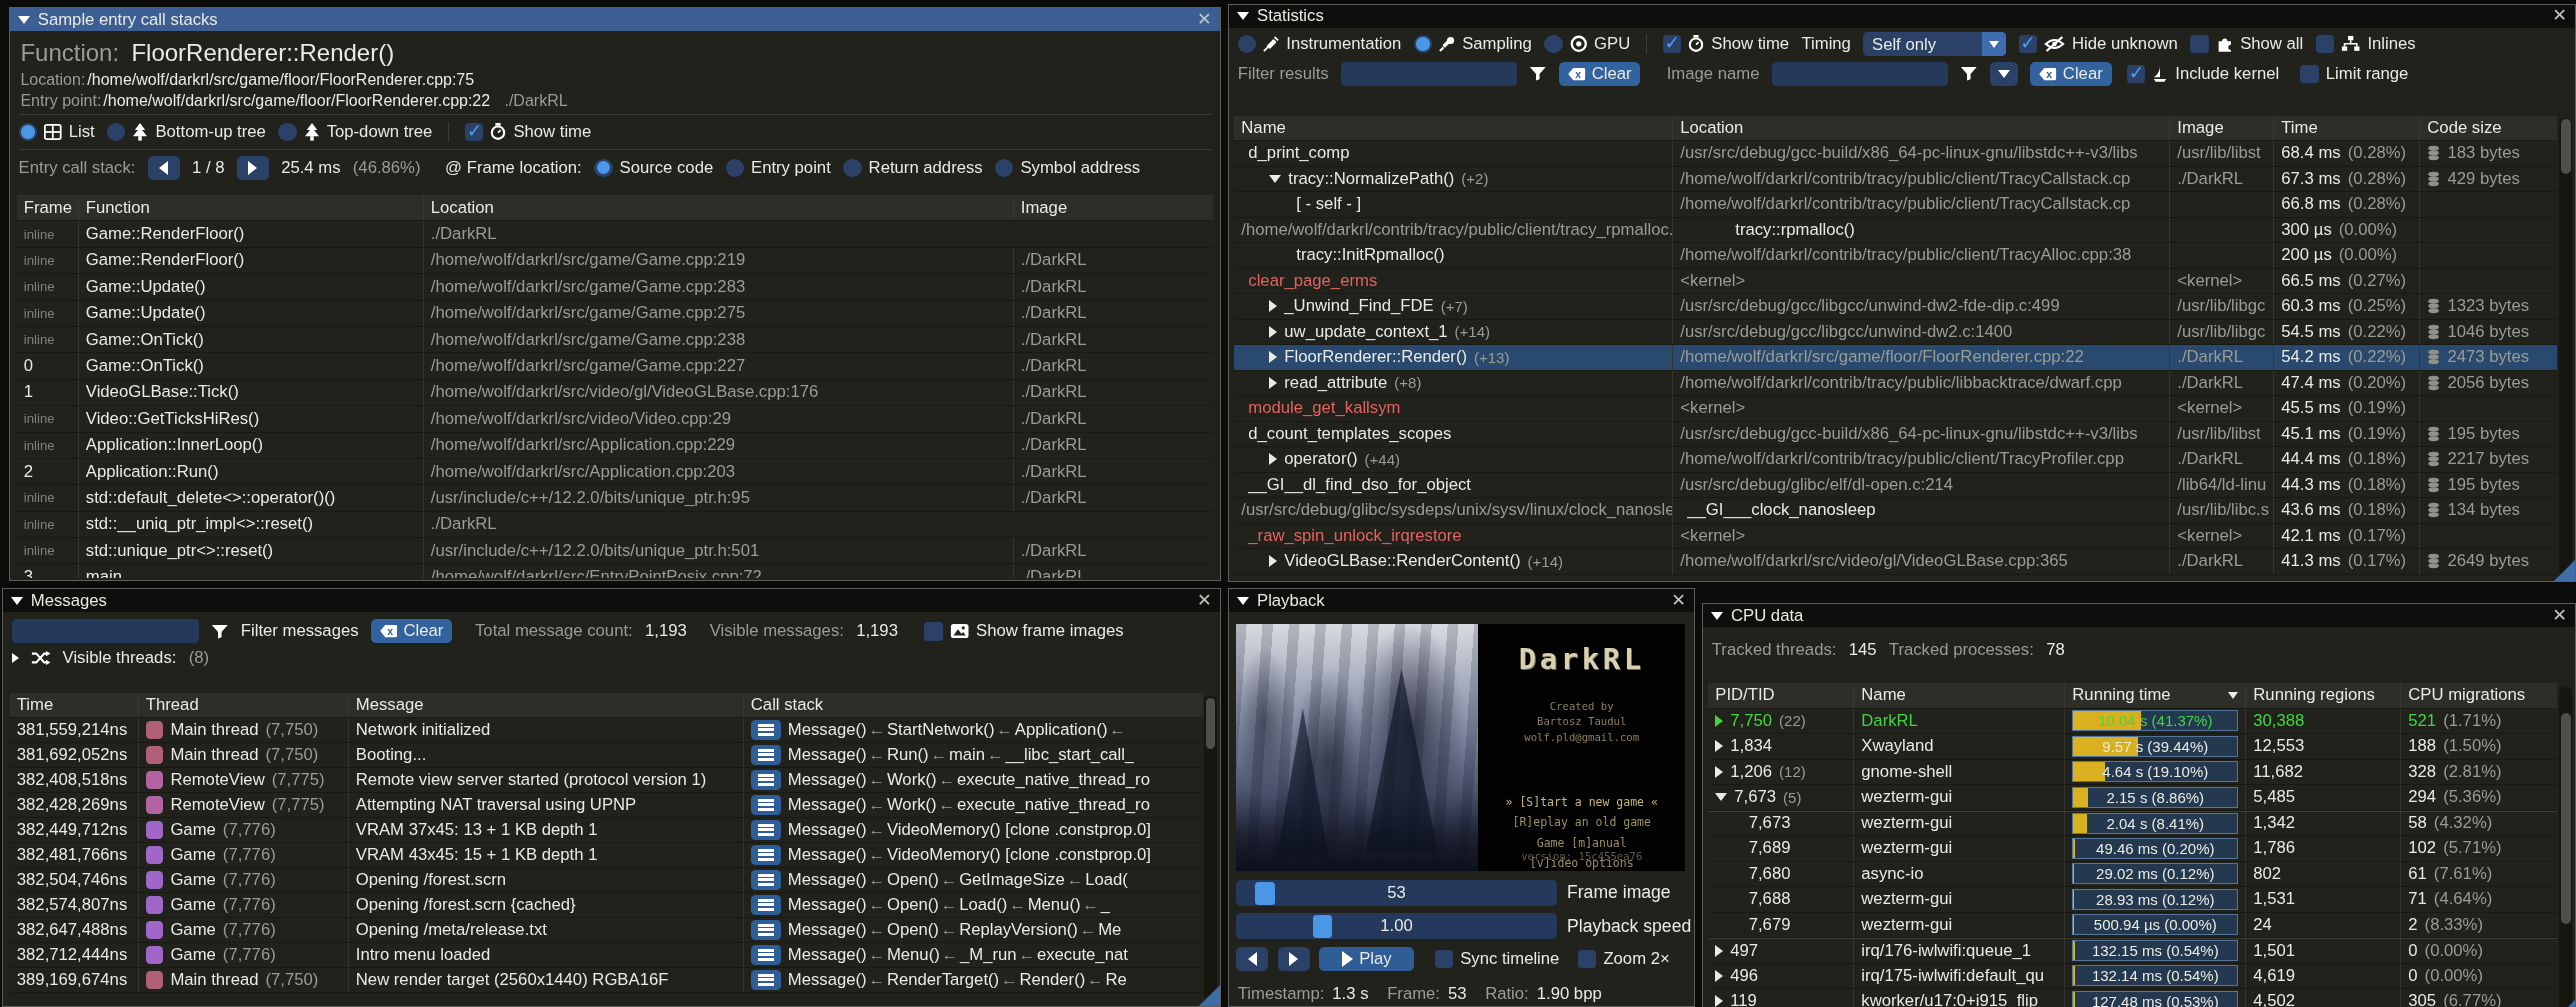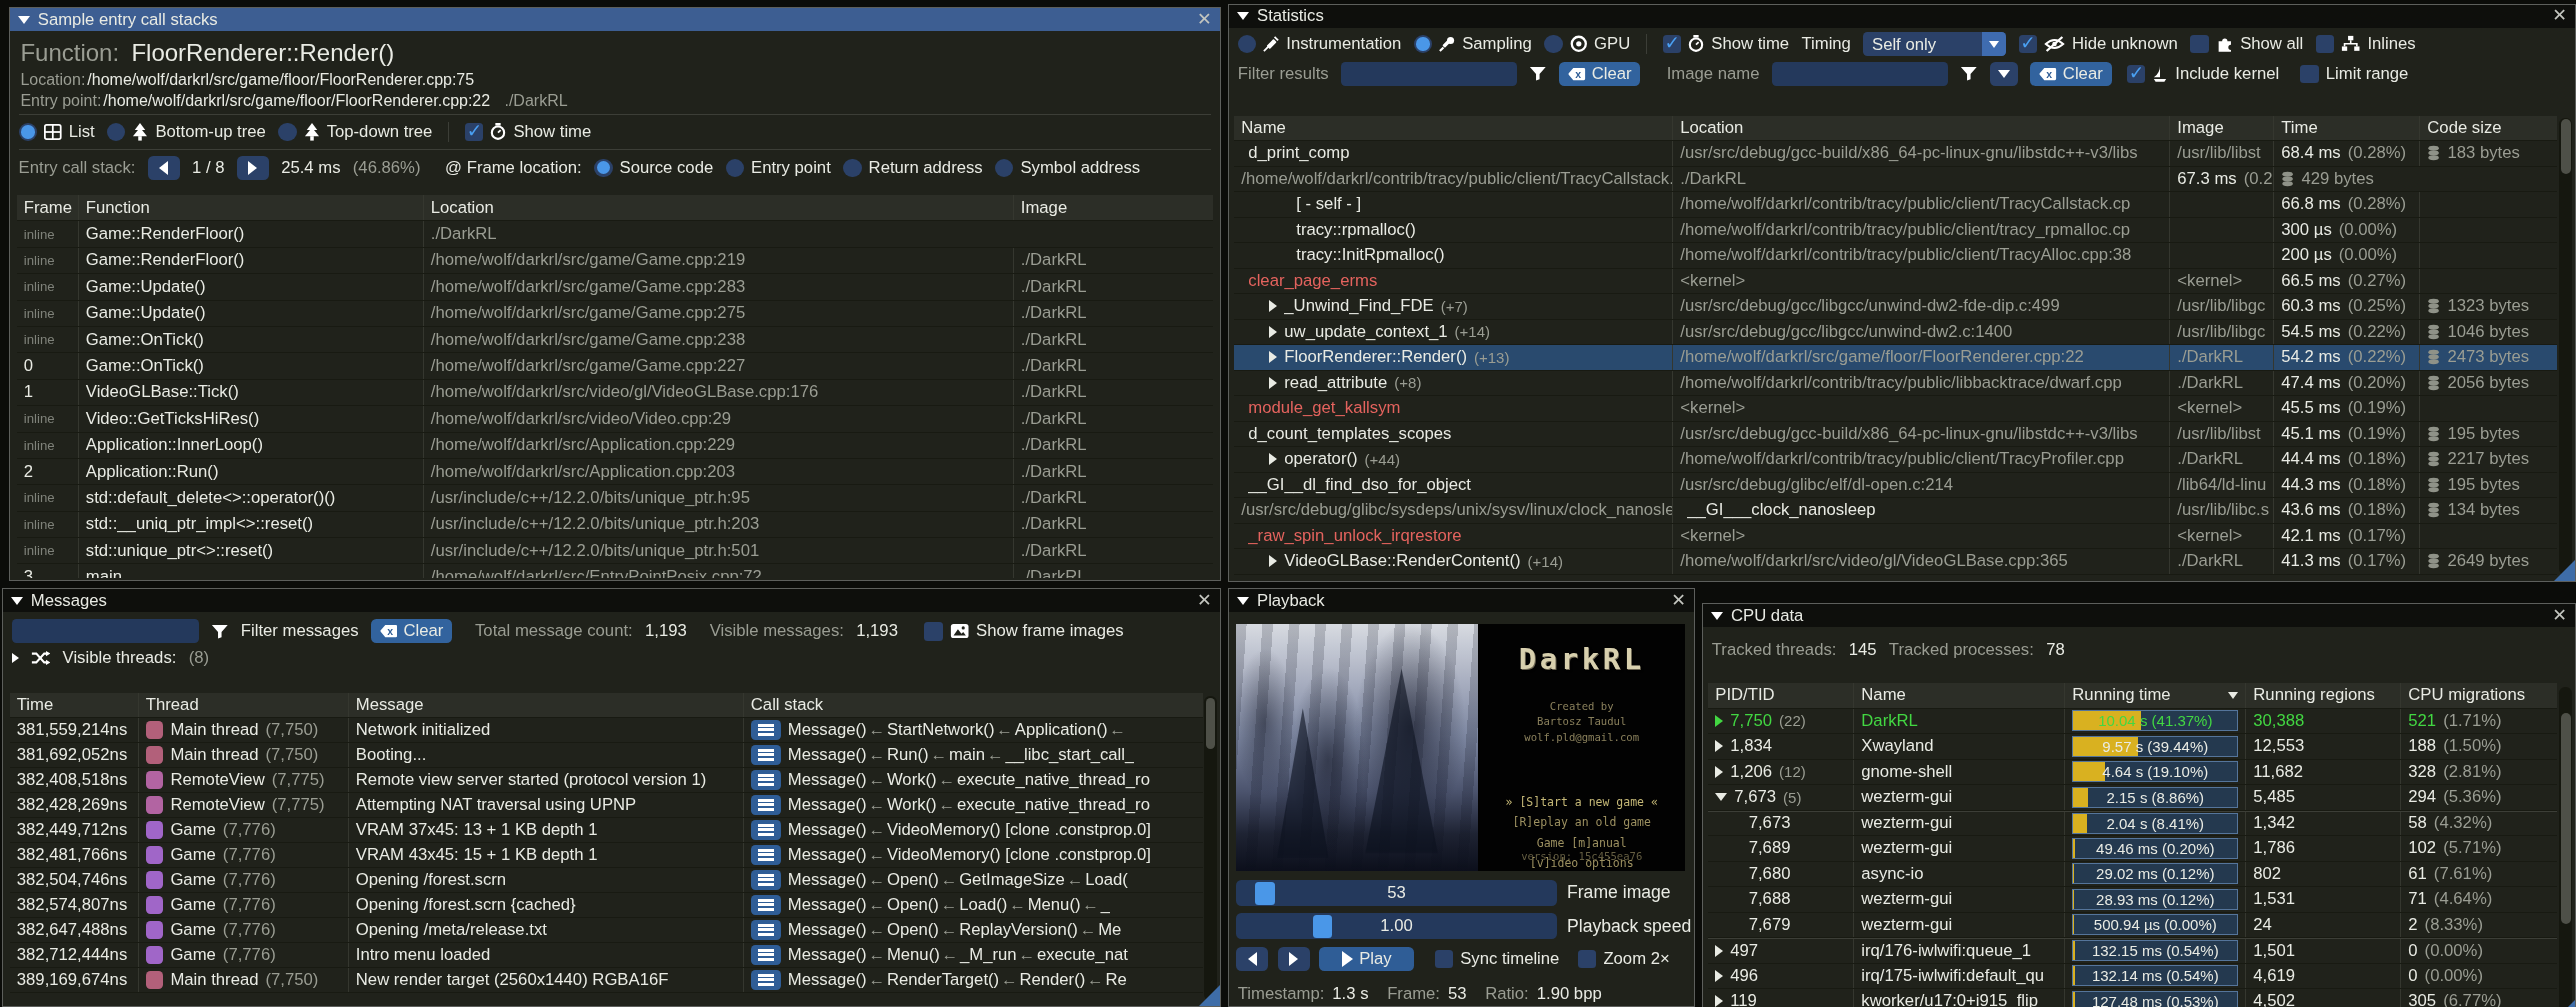--- a/index.html
+++ b/index.html
@@ -277,21 +277,20 @@
         </div>
     <div class="td white">std::default_delete&lt;&gt;::operator()()</div>
     <div class="td gray">/usr/include/c++/12.2.0/bits/unique_ptr.h:95</div>
     <div class="td gray">./DarkRL</div>
       </div>
       <div class="tr">
     <div class="td ">
           <span class="inline-tag">inline</span>
         </div>
     <div class="td white">std::__uniq_ptr_impl&lt;&gt;::reset()</div>
-    <div class="td gray">/usr/include/c++/12.2.0/bits/unique_ptr.h:203</div>
     <div class="td gray">./DarkRL</div>
       </div>
       <div class="tr">
     <div class="td ">
           <span class="inline-tag">inline</span>
         </div>
     <div class="td white">std::unique_ptr&lt;&gt;::reset()</div>
     <div class="td gray">/usr/include/c++/12.2.0/bits/unique_ptr.h:501</div>
     <div class="td gray">./DarkRL</div>
       </div>
@@ -470,20 +469,26 @@
             <svg width="13.2" height="16" viewBox="0 0 15 18">
               <ellipse cx="7.5" cy="3.5" rx="6" ry="2.8" fill="#8f9288"></ellipse>
               <ellipse cx="7.5" cy="9" rx="6" ry="2.8" fill="#8f9288"></ellipse>
               <ellipse cx="7.5" cy="14.5" rx="6" ry="2.8" fill="#8f9288"></ellipse>
             </svg>
           </span>
           <span class="gray">183 bytes</span>
         </div>
       </div>
       <div class="tr">
+      <div class="td">
+          <span class="ind1"></span>
+          <span class="ar-d"></span>
+          <span class="white">tracy::NormalizePath()</span>
+          <span class="cnt">(+2)</span>
+        </div>
       <div class="td gray">/home/wolf/darkrl/contrib/tracy/public/client/TracyCallstack.cp</div>
       <div class="td gray">./DarkRL</div>
       <div class="td">
           <span class="white">67.3 ms</span>
           <span class="gray">(0.28%)</span>
         </div>
       <div class="td">
           <span class="icon">
             <svg width="13.2" height="16" viewBox="0 0 15 18">
               <ellipse cx="7.5" cy="3.5" rx="6" ry="2.8" fill="#8f9288"></ellipse>
@@ -501,25 +506,25 @@
         </div>
       <div class="td gray">/home/wolf/darkrl/contrib/tracy/public/client/TracyCallstack.cp</div>
       <div class="td gray"></div>
       <div class="td">
           <span class="white">66.8 ms</span>
           <span class="gray">(0.28%)</span>
         </div>
       <div class="td"></div>
       </div>
       <div class="tr">
+      <div class="td gray">/home/wolf/darkrl/contrib/tracy/public/client/tracy_rpmalloc.cp</div>
       <div class="td">
           <span class="ind2"></span>
           <span class="white">tracy::rpmalloc()</span>
         </div>
-      <div class="td gray">/home/wolf/darkrl/contrib/tracy/public/client/tracy_rpmalloc.cp</div>
       <div class="td gray"></div>
       <div class="td">
           <span class="white">300 µs</span>
           <span class="gray">(0.00%)</span>
         </div>
       <div class="td"></div>
       </div>
       <div class="tr">
       <div class="td">
           <span class="ind2"></span>

